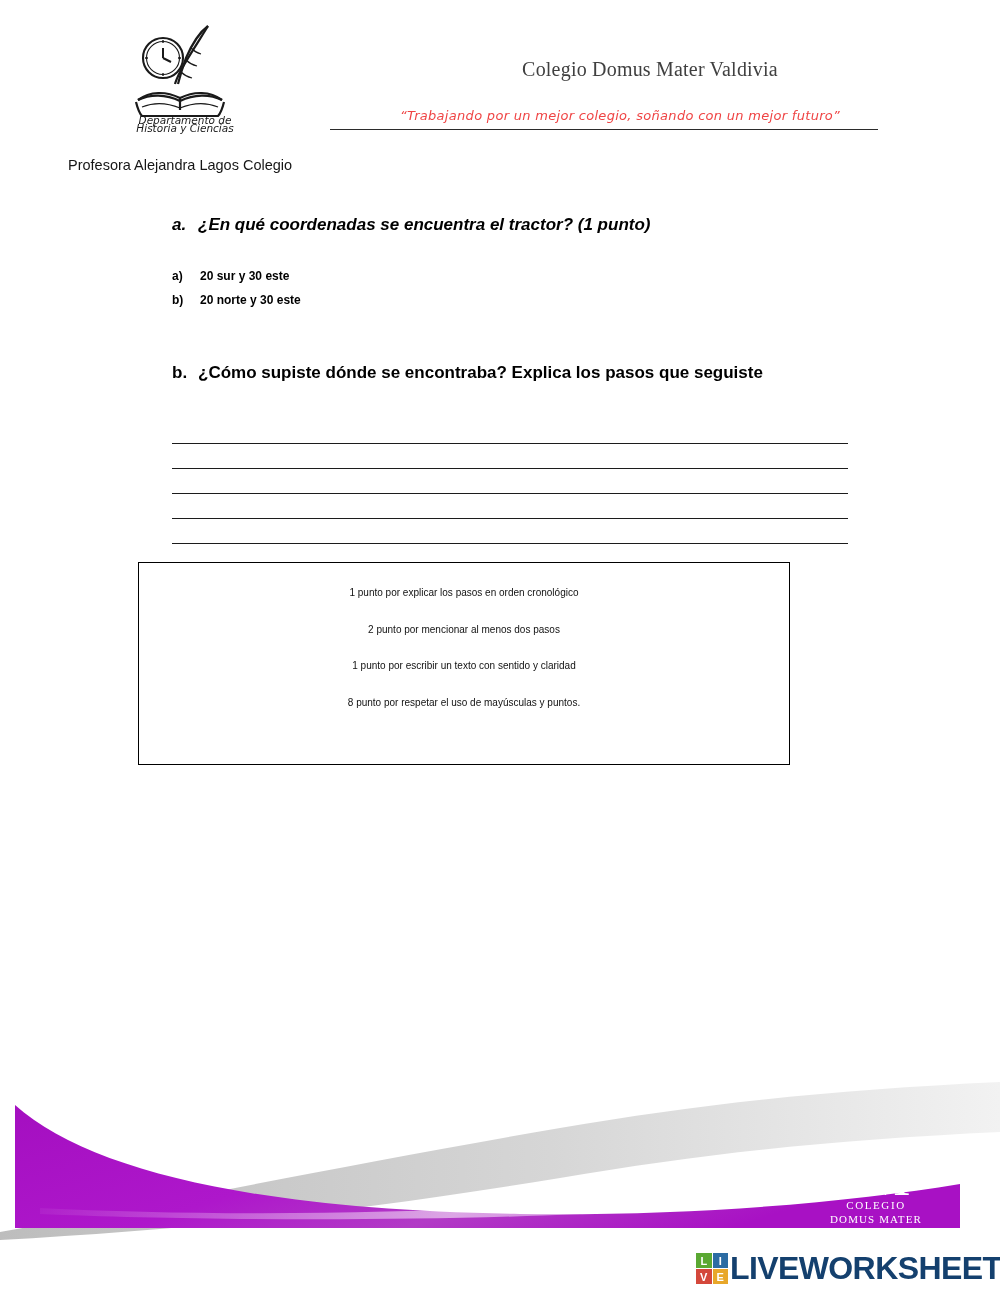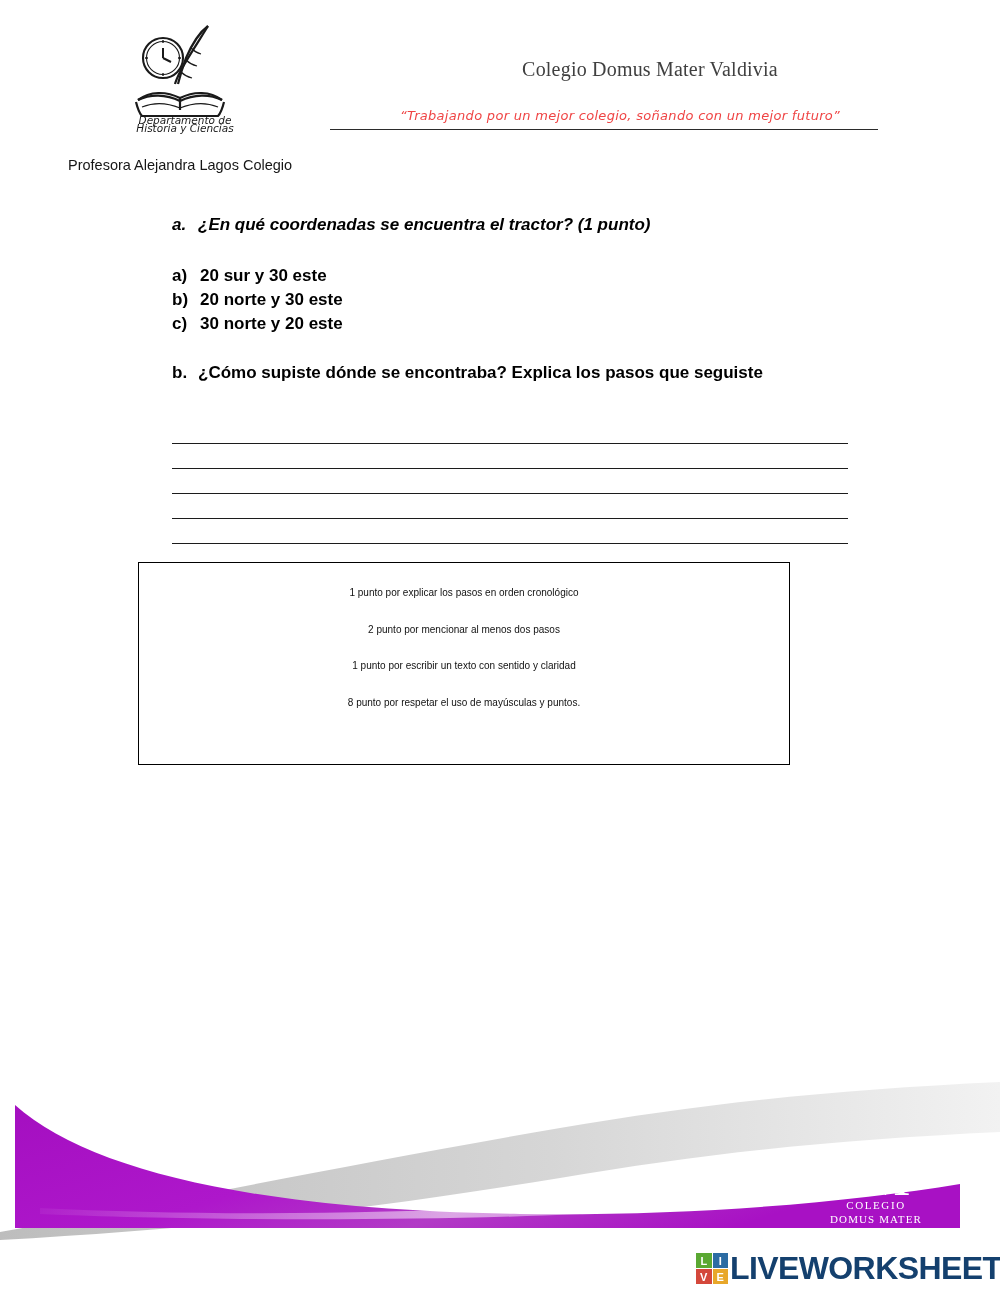--- a/index.html
+++ b/index.html
@@ -87,21 +87,21 @@
   .q-a .marker {
     display: inline-block;
     width: 26px;
   }
 
   .options {
     position: absolute;
     left: 172px;
     top: 264px;
     width: 460px;
-    font-size: 17px;
+    font-size: 12px;
     font-weight: bold;
     color: #000;
     line-height: 24px;
   }
   .options .opt-marker {
     display: inline-block;
     width: 28px;
   }
 
   .q-b {
@@ -291,23 +291,20 @@
   <span class="marker">a.</span><span>¿En qué coordenadas se encuentra el tractor? (1 punto)</span>
 </div>
 
 <div class="options">
   <div>
     <span class="opt-marker">a)</span><span>20 sur y 30 este</span>
   </div>
   <div>
     <span class="opt-marker">b)</span><span>20 norte y 30 este</span>
   </div>
-  <div>
-    <span class="opt-marker">c)</span><span>30 norte y 20 este</span>
-  </div>
 </div>
 
 <div class="q-b">
   <div class="q-b-row">
     <span class="marker">b.</span>
     <span class="q-b-text">¿Cómo supiste dónde se encontraba? Explica los pasos que seguiste</span>
   </div>
 </div>
 
 <div class="answer-lines">

